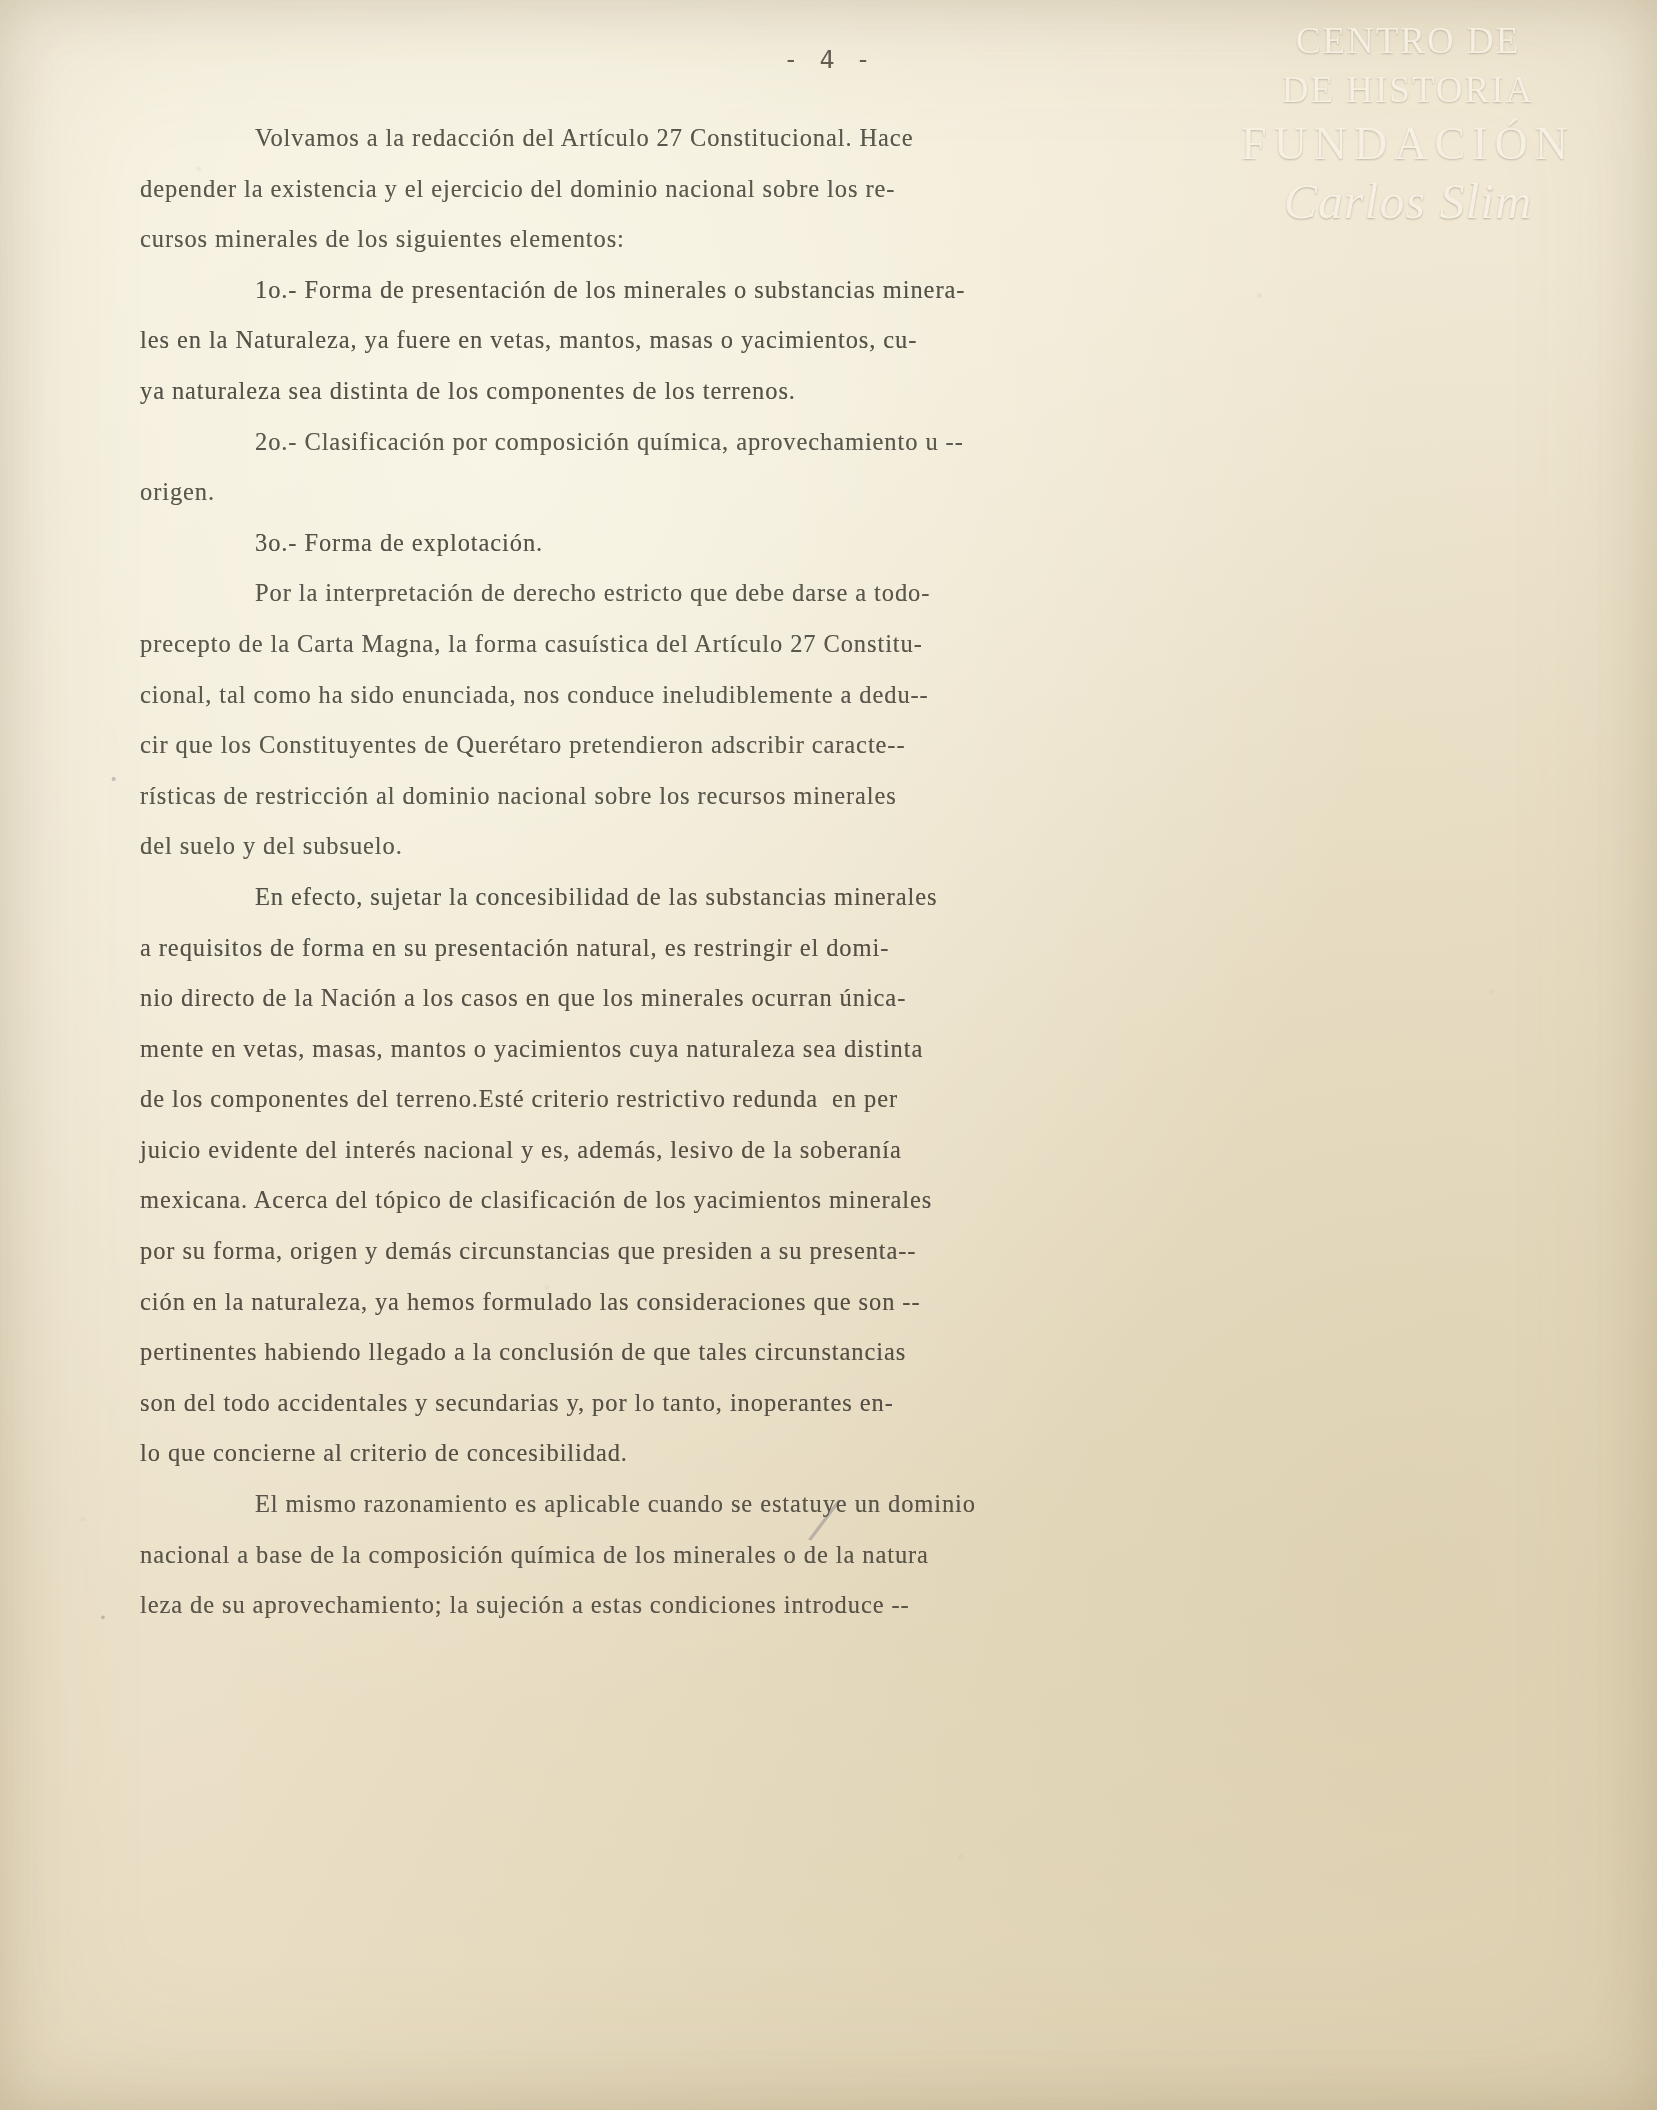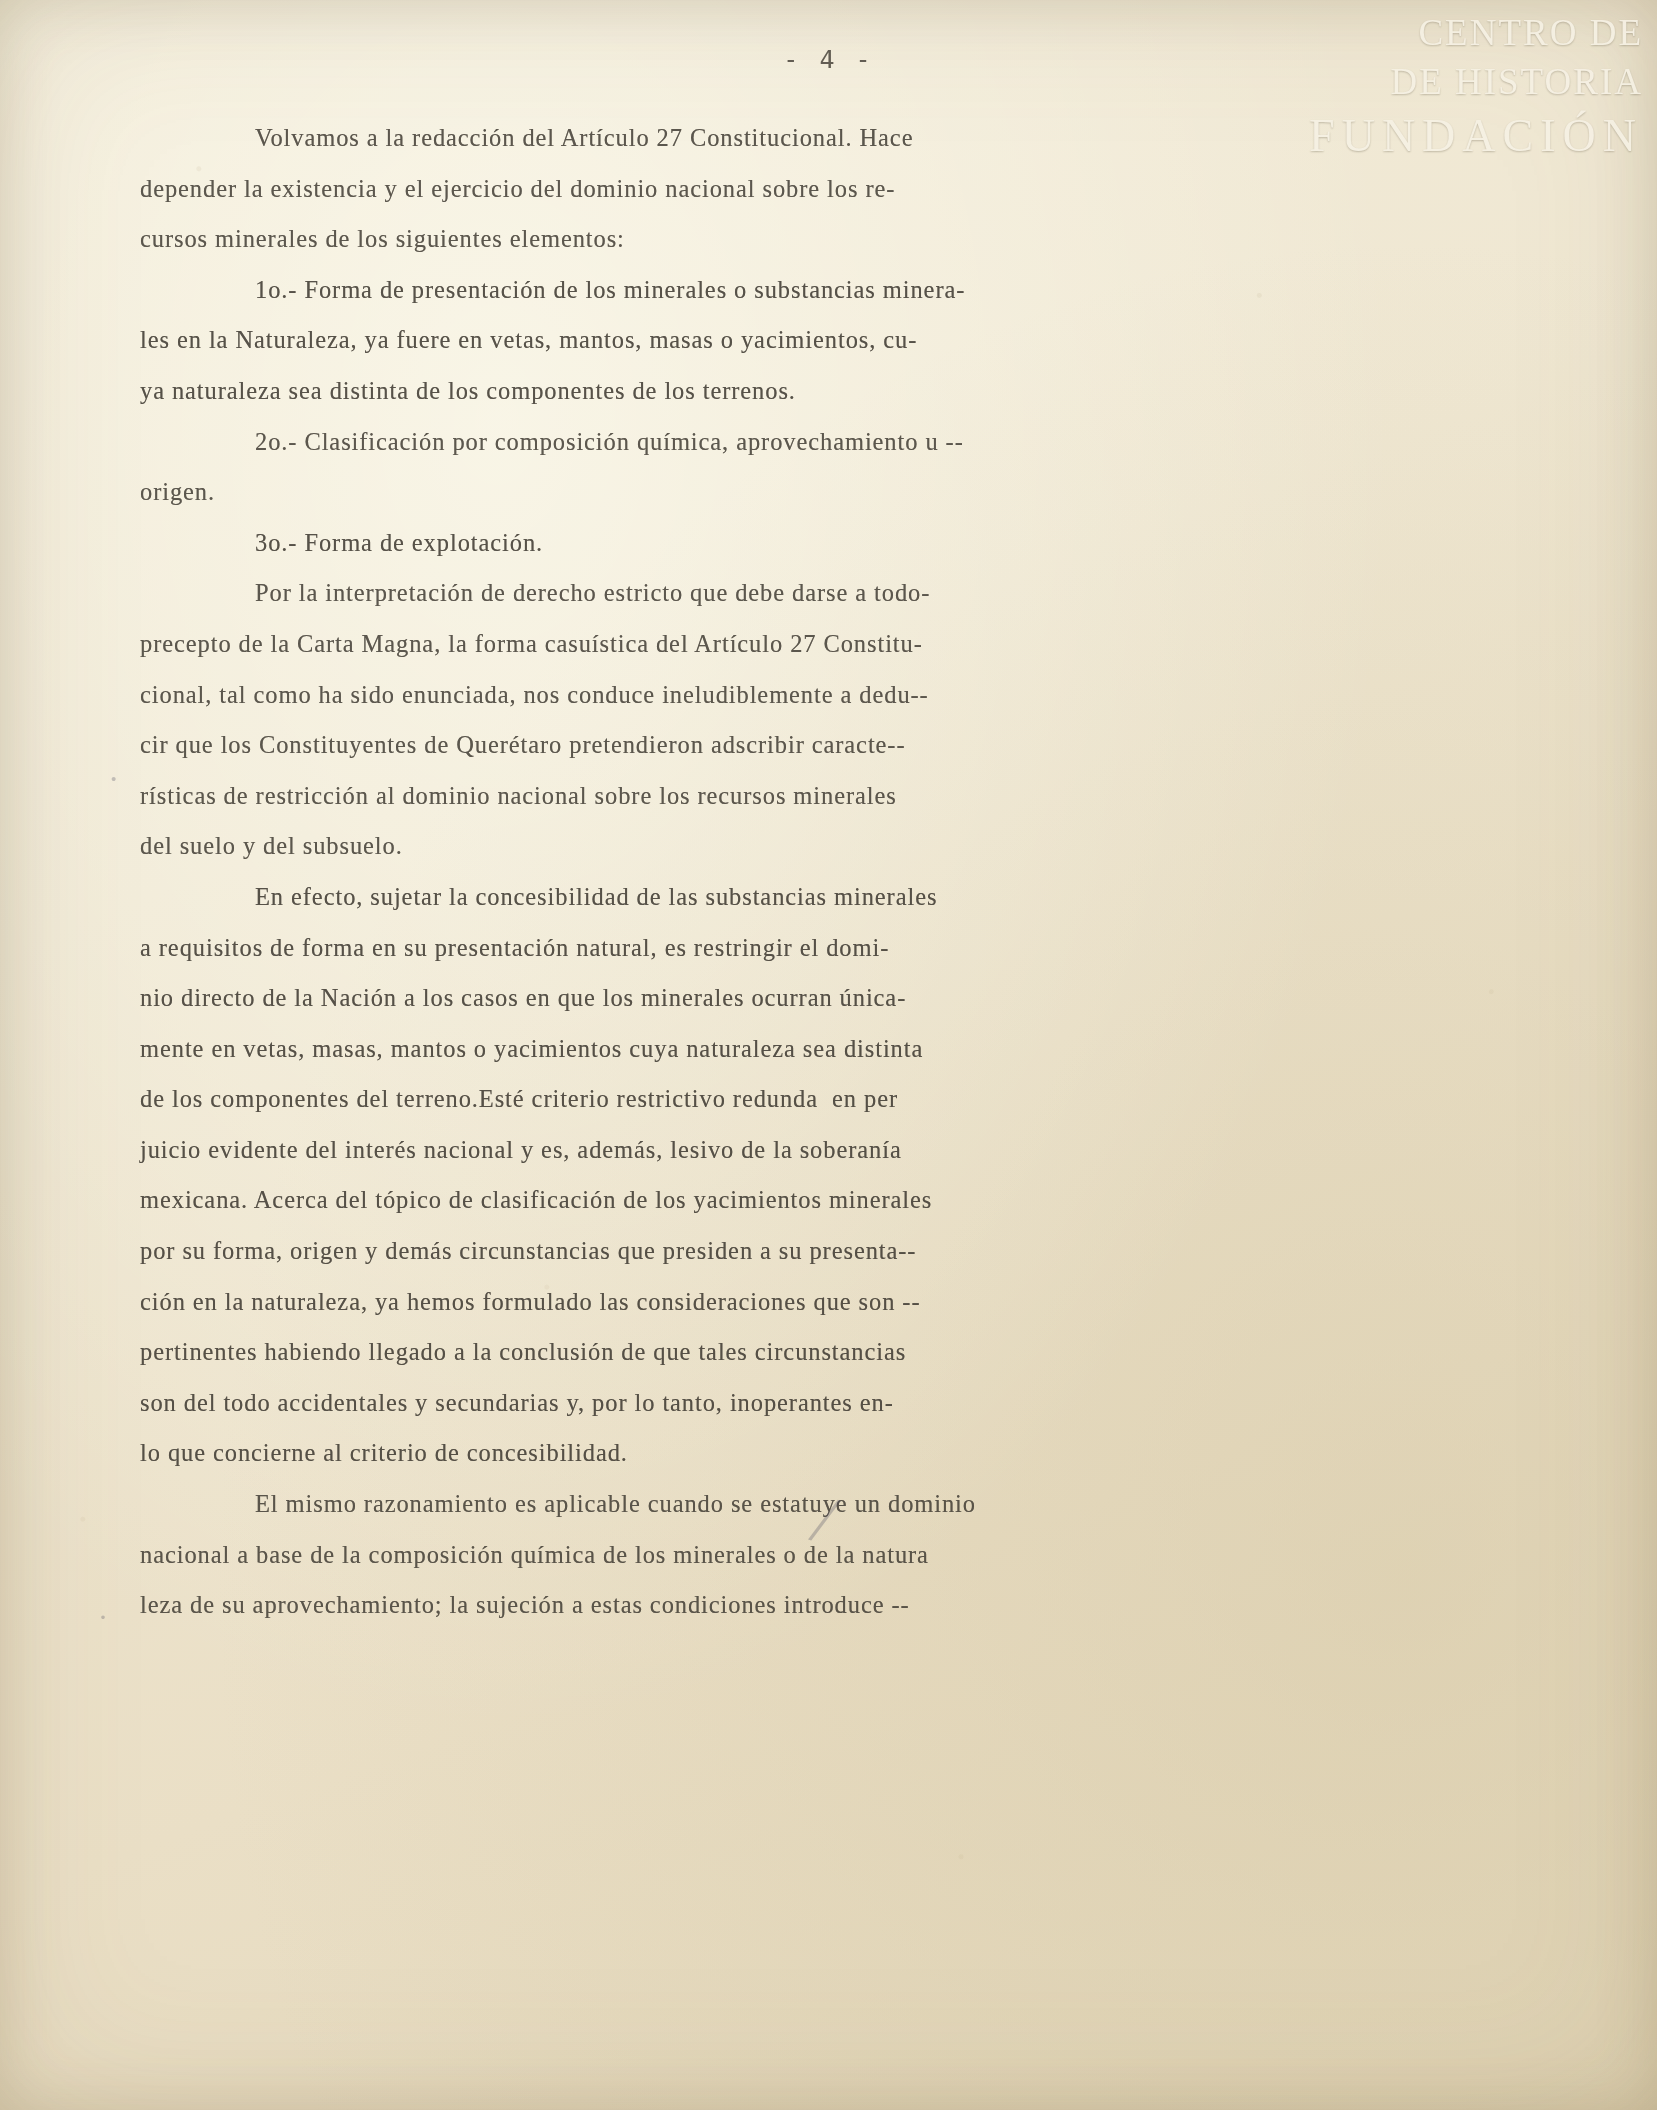--- a/index.html
+++ b/index.html
@@ -79,24 +79,24 @@
     white-space: pre-wrap;
   }
   .indent { display: inline-block; width: 115px; }
 
   
   .body-text p:nth-child(odd) { opacity: .97; }
 
   
   .watermark {
     position: absolute;
-    top: 8px;
+    top: 16px;
     right: 14px;
     width: 470px;
-    text-align: right;
+    text-align: center;
     z-index: 4;
     pointer-events: none;
     color: #f6f1e4;
     opacity: .92;
   }
   .wm-line {
     font-family: "Liberation Serif", "DejaVu Serif", serif;
     font-size: 37px;
     letter-spacing: 2px;
     line-height: 49px;
@@ -173,15 +173,16 @@
 lo que concierne al criterio de concesibilidad.</span></p>
     <p><span class="indent"></span><span>El mismo razonamiento es aplicable cuando se estatuye un dominio
 nacional a base de la composición química de los minerales o de la natura
 leza de su aprovechamiento; la sujeción a estas condiciones introduce --</span></p>
   </div>
 
   <div class="watermark">
     <div class="wm-line">CENTRO DE</div>
     <div class="wm-line">DE HISTORIA</div>
     <div class="wm-fundacion">FUNDACIÓN</div>
+    <div class="wm-signature">Carlos Slim</div>
   </div>
 
 </div>
 
 </body></html>

